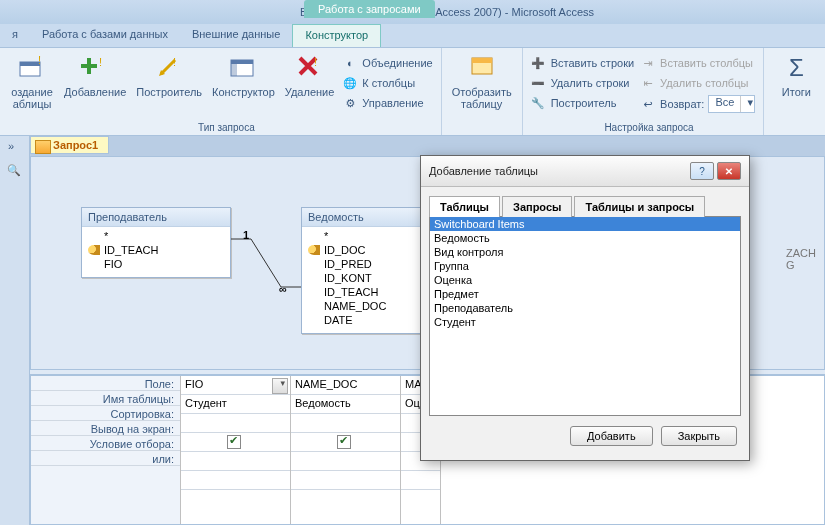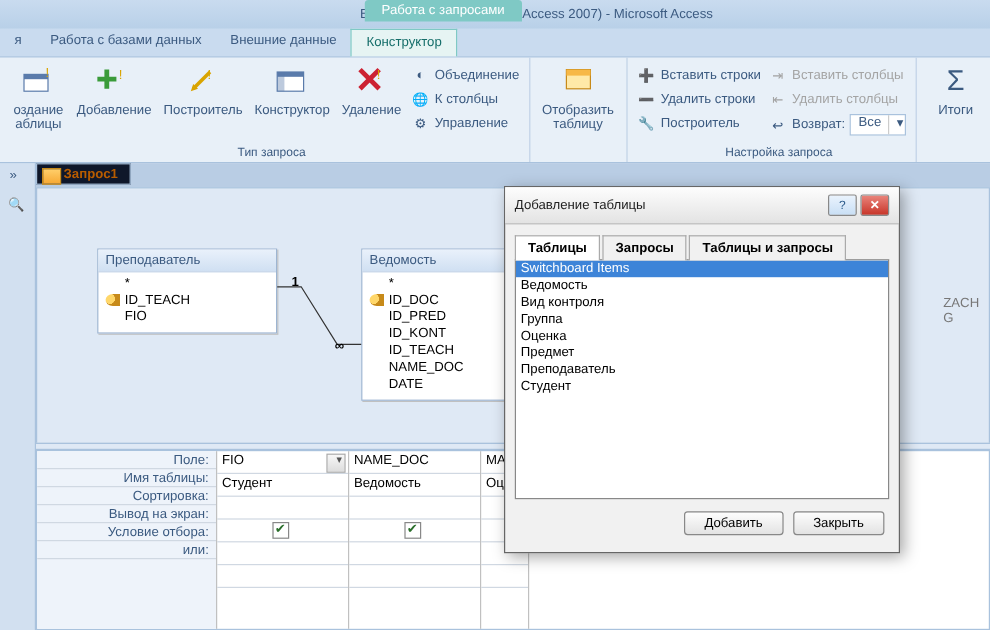--- a/index.html
+++ b/index.html
@@ -13,21 +13,21 @@
 .ribbon-group{border-right:1px solid #c0d2e6;padding:2px 6px 0 6px;display:flex;flex-direction:column;position:relative;}
 .ribbon-group .label{position:absolute;bottom:2px;left:12px;right:0;text-align:center;color:#3b5a80;font-size:10px;}
 .rg-buttons{display:flex;gap:2px;flex:1;}
 .big-btn{display:flex;flex-direction:column;align-items:center;justify-content:flex-start;padding:2px 4px;min-width:52px;text-align:center;color:#3b5a80;cursor:default;}
 .big-btn .ic{width:32px;height:32px;margin-bottom:2px;display:flex;align-items:center;justify-content:center;}
 .big-btn span{line-height:12px;}
 .small-row{display:flex;align-items:center;gap:4px;color:#3b5a80;padding:1px 2px;white-space:nowrap;}
 .small-row .sic{width:16px;height:16px;display:inline-flex;align-items:center;justify-content:center;}
 .small-col{display:flex;flex-direction:column;gap:2px;padding-top:4px;}
 .workspace{position:absolute;top:136px;left:0;right:0;bottom:0;background:#b9cde4;}
-.tab-doc{position:absolute;left:30px;top:0;background:#0f172a;border:1px solid #a9c2dd;padding:2px 10px 2px 22px;color:#b85c00;font-weight:bold;}
+.tab-doc{position:absolute;left:30px;top:0;background:#fef9c3;border:1px solid #a9c2dd;padding:2px 10px 2px 22px;color:#b85c00;font-weight:bold;}
 .tab-doc::before{content:"";position:absolute;left:4px;top:3px;width:14px;height:12px;background:linear-gradient(#ffcf6b,#f7a934);border:1px solid #c78a1a;}
 .design-area{position:absolute;left:30px;top:20px;right:0;bottom:155px;background:#dfe9f5;border:1px solid #a9c2dd;overflow:hidden;}
 .nav-pane{position:absolute;left:0;top:0;width:30px;bottom:0;background:#d2e0f0;border-right:1px solid #a9c2dd;}
 .nav-pane .chev{position:absolute;top:4px;left:8px;color:#3b5a80;}
 .nav-pane .mag{position:absolute;top:28px;left:7px;color:#3b5a80;}
 .tbl-box{position:absolute;background:#fff;border:1px solid #9db5d2;box-shadow:1px 1px 0 #c0c0c0;}
 .tbl-box .hdr{background:linear-gradient(#e9f1fb,#d0e0f2);padding:3px 6px;color:#3b5a80;border-bottom:1px solid #c0d2e6;}
 .tbl-box .body{padding:2px 4px 6px 4px;}
 .tbl-box .row{padding:1px 2px 1px 18px;position:relative;color:#000;}
 .tbl-box .row.star{padding-left:18px;}

